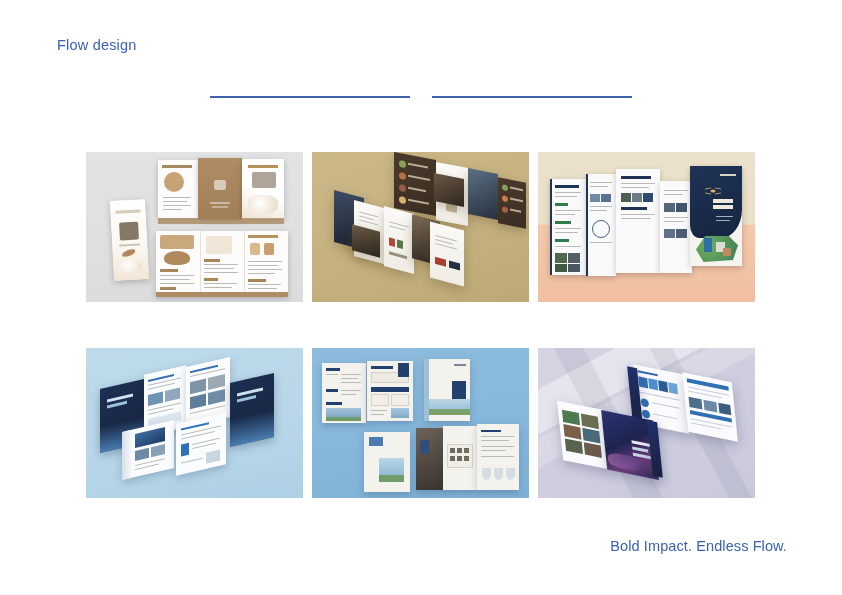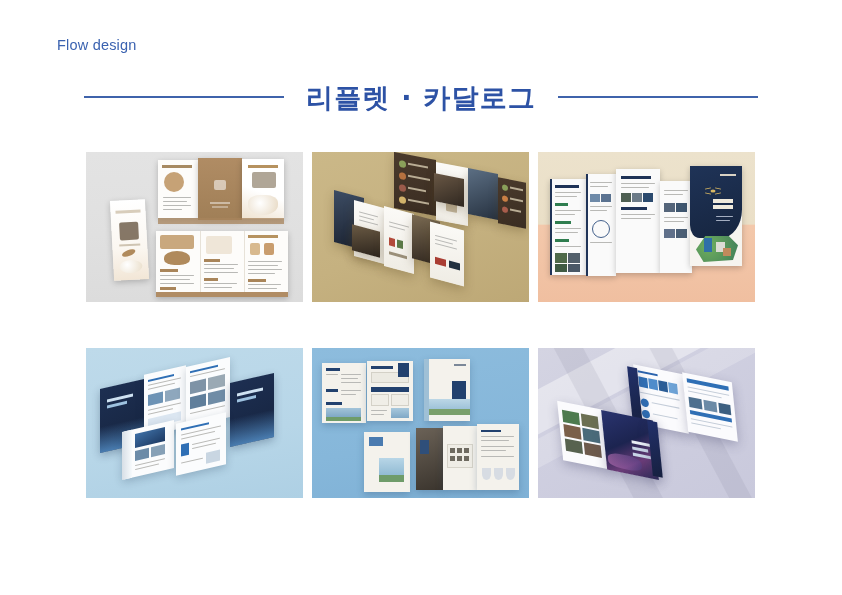--- a/index.html
+++ b/index.html
@@ -110,21 +110,20 @@
 </style>
 </head>
 <body>
 
 <div class="page">
 
   <div class="brand">Flow design</div>
 
   <div class="title-row">
     <div class="rule left"></div>
-    <div class="title-text">리플렛 · 카달로그</div>
     <div class="rule right"></div>
   </div>
 
   <div class="grid">
 
     <div class="cell c1">
       <div class="sheet standee">
         <div class="blk" style="left:5px;top:10px;width:25px;height:3px;background:#d8cdbb;"></div>
         <div class="blk" style="left:8px;top:22px;width:19px;height:18px;background:#6b5a47;border-radius:2px;opacity:.82;"></div>
         <div class="blk" style="left:7px;top:44px;width:21px;height:2px;background:#cfc4b2;"></div>
@@ -479,14 +478,15 @@
         <div class="blk" style="left:28px;top:30px;width:16px;height:2.6px;background:#c8d4e6;"></div>
         <div class="blk" style="left:28px;top:36px;width:18px;height:2.6px;background:#c8d4e6;"></div>
         <div class="blk" style="left:2px;bottom:4px;width:34px;height:14px;
              background:linear-gradient(90deg,rgba(200,120,190,.55),rgba(60,80,170,.2));border-radius:40%;"></div>
       </div>
       <div class="bk navy" style="left:112px;top:74px;width:10px;height:54px;transform:skewY(17deg) rotate(-6deg);"></div>
     </div>
 
   </div>
 
+  <div class="tagline">Bold Impact. Endless Flow.</div>
 
 </div>
 
 </body></html>

